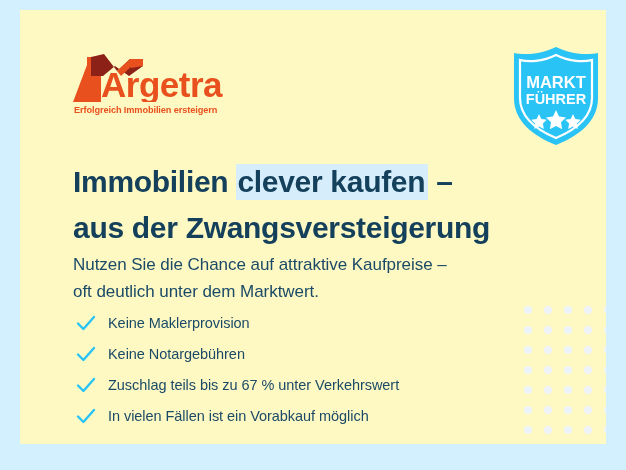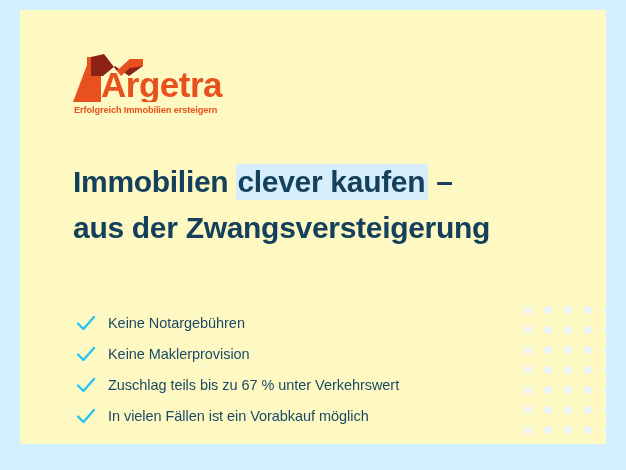--- a/index.html
+++ b/index.html
@@ -209,43 +209,60 @@
 
           <polygon points="57,5 70,5 70,12 58,14" fill="#e8501e"></polygon>
           <polygon points="44,17 57,5 61,10 48,22" fill="#e8501e"></polygon>
 
           <text x="28" y="43" font-family="Liberation Sans, sans-serif" font-size="35" font-weight="700" fill="#e8501e" letter-spacing="-0.5">Argetra</text>
         </svg>
       </div>
       <div class="logo-tagline">Erfolgreich Immobilien ersteigern</div>
     </div>
 
+    <div class="badge">
+      <svg width="92" height="100" viewBox="0 0 92 100" xmlns="http://www.w3.org/2000/svg">
+        <path d="M46 1 C30 9 14 9 4 7 L4 52 C4 76 24 90 46 99 C68 90 88 76 88 52 L88 7 C78 9 62 9 46 1 Z" fill="#29c3f5"></path>
+        <path d="M46 9 C32 16 18 16 10 14 L10 52 C10 72 27 84 46 92 C65 84 82 72 82 52 L82 14 C74 16 60 16 46 9 Z" fill="none" stroke="#ffffff" stroke-width="2.2"></path>
+        <text x="46" y="42" text-anchor="middle" font-family="Liberation Sans, sans-serif" font-size="16.5" font-weight="700" fill="#ffffff">MARKT</text>
+        <text x="46" y="58" text-anchor="middle" font-family="Liberation Sans, sans-serif" font-size="14.5" font-weight="700" fill="#ffffff">FÜHRER</text>
+        <g fill="#ffffff">
+          <polygon points="29,68 31.4,73 36.8,73.8 32.9,77.6 33.8,83 29,80.4 24.2,83 25.1,77.6 21.2,73.8 26.6,73"></polygon>
+          <polygon points="46,64 49,70.4 56,71.4 51,76.3 52.2,83.2 46,79.9 39.8,83.2 41,76.3 36,71.4 43,70.4"></polygon>
+          <polygon points="63,68 65.4,73 70.8,73.8 66.9,77.6 67.8,83 63,80.4 58.2,83 59.1,77.6 55.2,73.8 60.6,73"></polygon>
+        </g>
+      </svg>
+    </div>
 
     <h1 class="headline">
       <span>Immobilien </span><span class="hl-mark">clever kaufen</span><span> –</span>
       <span class="line2">aus der Zwangsversteigerung</span>
     </h1>
 
+    <p class="sub">
+      <span>Nutzen Sie die Chance auf attraktive Kaufpreise –</span>
+      <span class="line2">oft deutlich unter dem Marktwert.</span>
+    </p>
 
     <ul class="bullets" style="list-style:none;margin:0;padding:0;">
       <li class="bullet">
         <span class="check">
           <svg width="22" height="22" viewBox="0 0 22 22">
               <path d="M3 11.5 L8.4 17 L19 5" fill="none" stroke="#29c3f5" stroke-width="2.4" stroke-linecap="round" stroke-linejoin="round"></path>
             </svg>
         </span>
+        <span class="btext">Keine Maklerprovision</span>
+      </li>
+      <li class="bullet">
+        <span class="check">
+          <svg width="22" height="22" viewBox="0 0 22 22">
+              <path d="M3 11.5 L8.4 17 L19 5" fill="none" stroke="#29c3f5" stroke-width="2.4" stroke-linecap="round" stroke-linejoin="round"></path>
+            </svg>
+        </span>
         <span class="btext">Keine Notargebühren</span>
-      </li>
-      <li class="bullet">
-        <span class="check">
-          <svg width="22" height="22" viewBox="0 0 22 22">
-              <path d="M3 11.5 L8.4 17 L19 5" fill="none" stroke="#29c3f5" stroke-width="2.4" stroke-linecap="round" stroke-linejoin="round"></path>
-            </svg>
-        </span>
-        <span class="btext">Keine Maklerprovision</span>
       </li>
       <li class="bullet">
         <span class="check">
           <svg width="22" height="22" viewBox="0 0 22 22">
               <path d="M3 11.5 L8.4 17 L19 5" fill="none" stroke="#29c3f5" stroke-width="2.4" stroke-linecap="round" stroke-linejoin="round"></path>
             </svg>
         </span>
         <span class="btext">Zuschlag teils bis zu 67 % unter Verkehrswert</span>
       </li>
       <li class="bullet">

